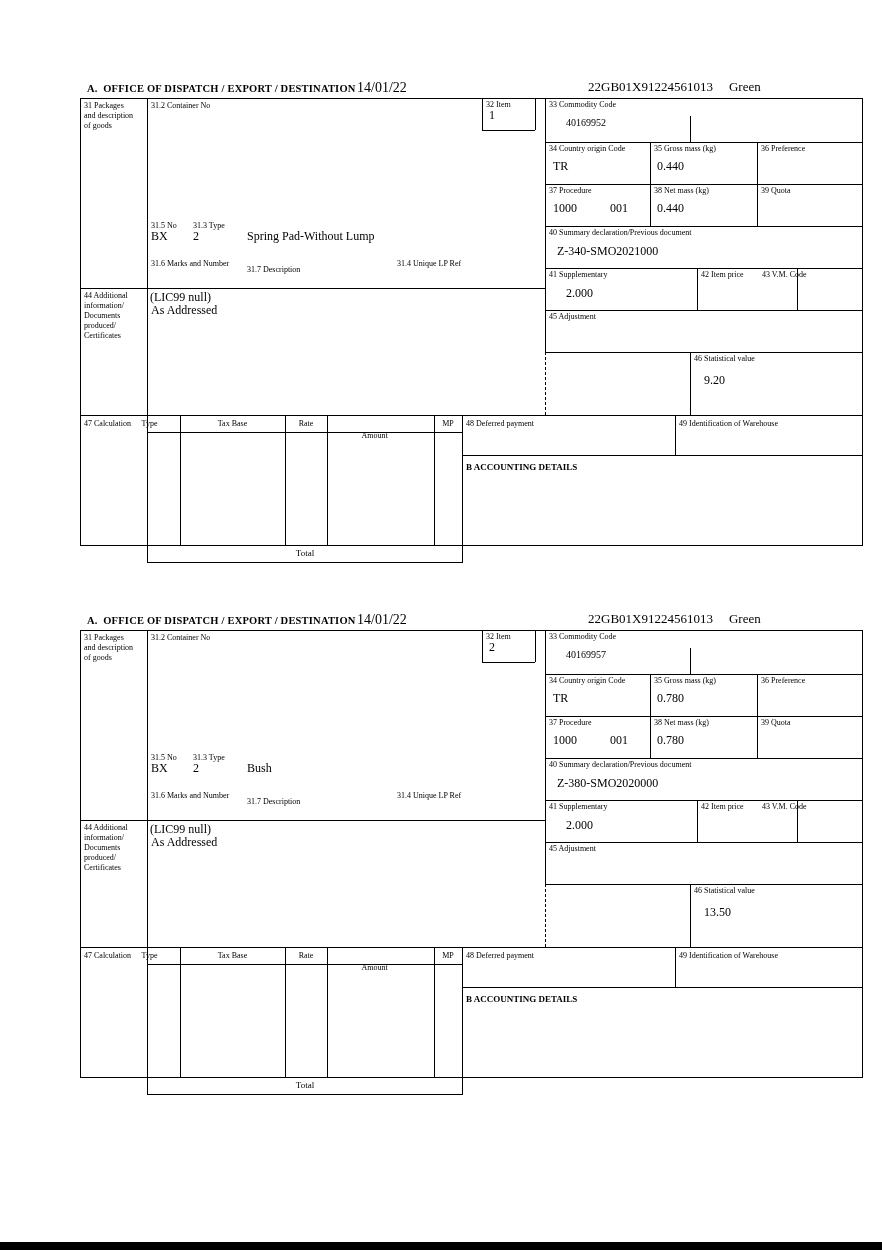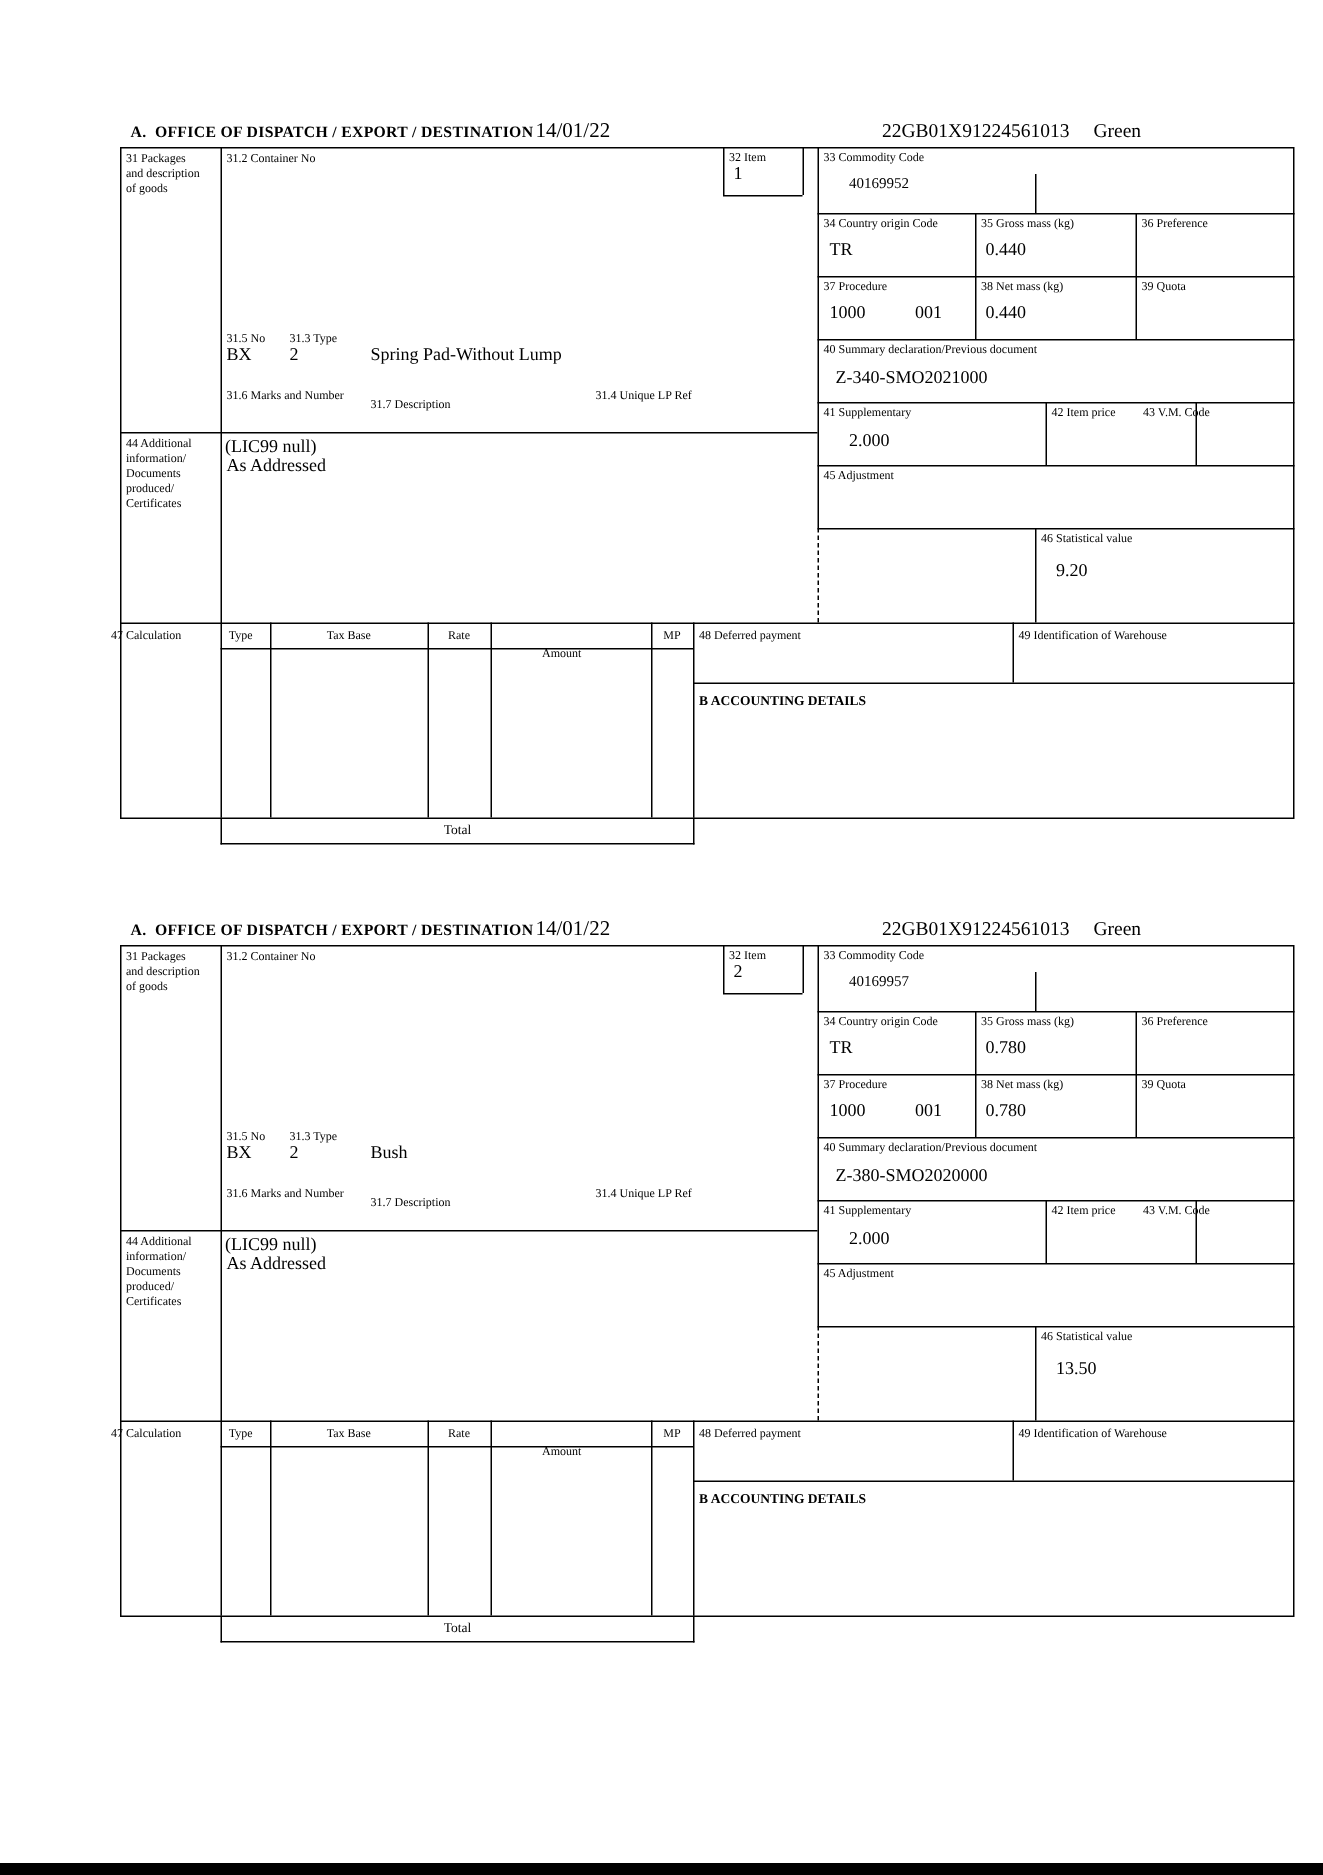--- a/index.html
+++ b/index.html
@@ -92,27 +92,27 @@
   .p-31-3 { left:193px; top:141px; }
   .p-31-7 { left:247px; top:141px;margin-top:44px; }
   .p-pkgno   { left:151px; top:150px; }
   .p-pkgtype { left:193px; top:150px; }
   .p-desc    { left:247px; top:150px; }
   .p-31-6 { left:151px; top:179px; }
   .p-31-4 { left:397px; top:179px; }
   .p-marks { left:151px; top:189px;margin-top:35px; }
   .p-44   { left:84px;  top:211px; width:46px; }
   .p-44v  { left:150px; top:211px; }
-  .p-47   { left:74px;  top:339px; width:52px; }
+  .p-47   { left:84px;  top:339px; width:52px; }
   .p-48   { left:466px; top:339px; }
   .p-49   { left:679px; top:339px; }
   .p-acct { left:466px; top:382px; font-weight:bold; font-size:9px; }
 
   .th { position:absolute; top:339px; text-align:center; font-size:8px; }
-  .th-type    { left:144px; width:33px; }
+  .th-type    { left:133px; width:33px; }
   .th-taxbase { left:180px; width:105px; }
   .th-rate    { left:285px; width:42px; }
   .th-amount  { left:321px; width:107px;margin-top:12px; }
   .th-mp      { left:434px; width:28px; }
 
   .total-strip {
     position:absolute; left:147px; top:465px; width:316px; height:18px;
     border:1px solid #000; border-top:none;
     text-align:center; font-size:9px; padding-top:3px;
   }

